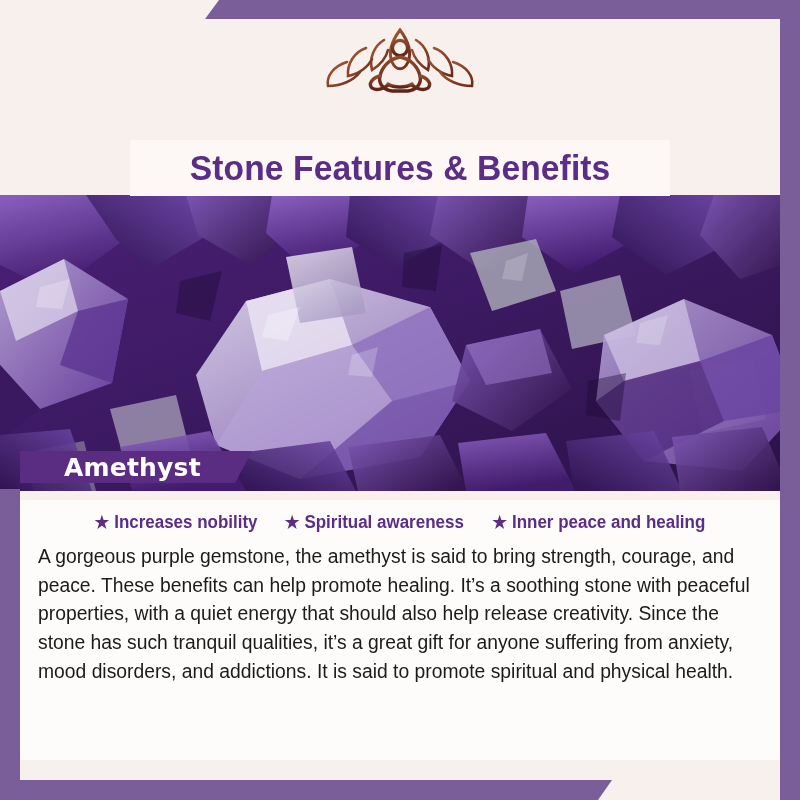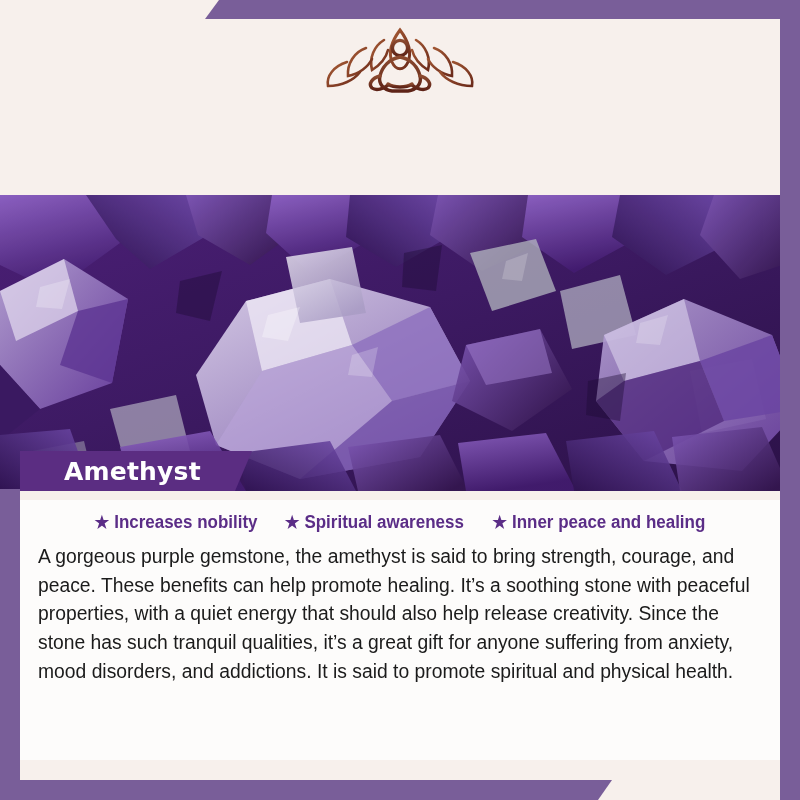--- a/index.html
+++ b/index.html
@@ -44,21 +44,21 @@
     font-weight:bold;font-size:35px;color:#5b2d87;letter-spacing:.1px;
     transform:scaleX(.96);white-space:nowrap;
   }
 
   
   .hero{position:absolute;left:0;top:195px;width:800px;height:296px;overflow:hidden;z-index:5;background:#3a1b5c;}
   .hero svg{display:block;width:800px;height:296px;}
 
   
   .stone-label{
-    position:absolute;left:20px;top:451px;height:40px;width:232px;
+    position:absolute;left:20px;top:451px;height:32px;width:232px;
     background:#5b2d82;z-index:25;display:flex;align-items:center;
     clip-path:polygon(0 0,100% 0,calc(100% - 17px) 100%,0 100%);
   }
   .stone-label-text{
     color:#fff;font-weight:bold;font-size:25px;margin-left:44px;
     letter-spacing:.2px;font-family:"DejaVu Sans",sans-serif;
   }
 
   
   .content{position:absolute;left:20px;top:500px;width:760px;height:260px;background:#fdfcfb;z-index:20;}
@@ -208,20 +208,23 @@
         <polygon points="506,66 528,58 522,86 502,84" fill="#ffffff" opacity="0.3"></polygon>
       </g>
       <g opacity="0.4" fill="#1d0c33">
         <polygon points="180,86 222,76 210,126 176,118"></polygon>
         <polygon points="404,58 442,50 436,96 402,92"></polygon>
         <polygon points="588,186 626,178 620,226 586,220"></polygon>
       </g>
     </svg>
   </div>
 
+  <div class="title-banner">
+    <div class="title-text">Stone Features &amp; Benefits</div>
+  </div>
 
   <div class="stone-label">
     <span class="stone-label-text">Amethyst</span>
   </div>
 
   <div class="content">
     <div class="benefits">
       <div class="benefit">
         <span class="star">★</span>
         <span>Increases nobility</span>

